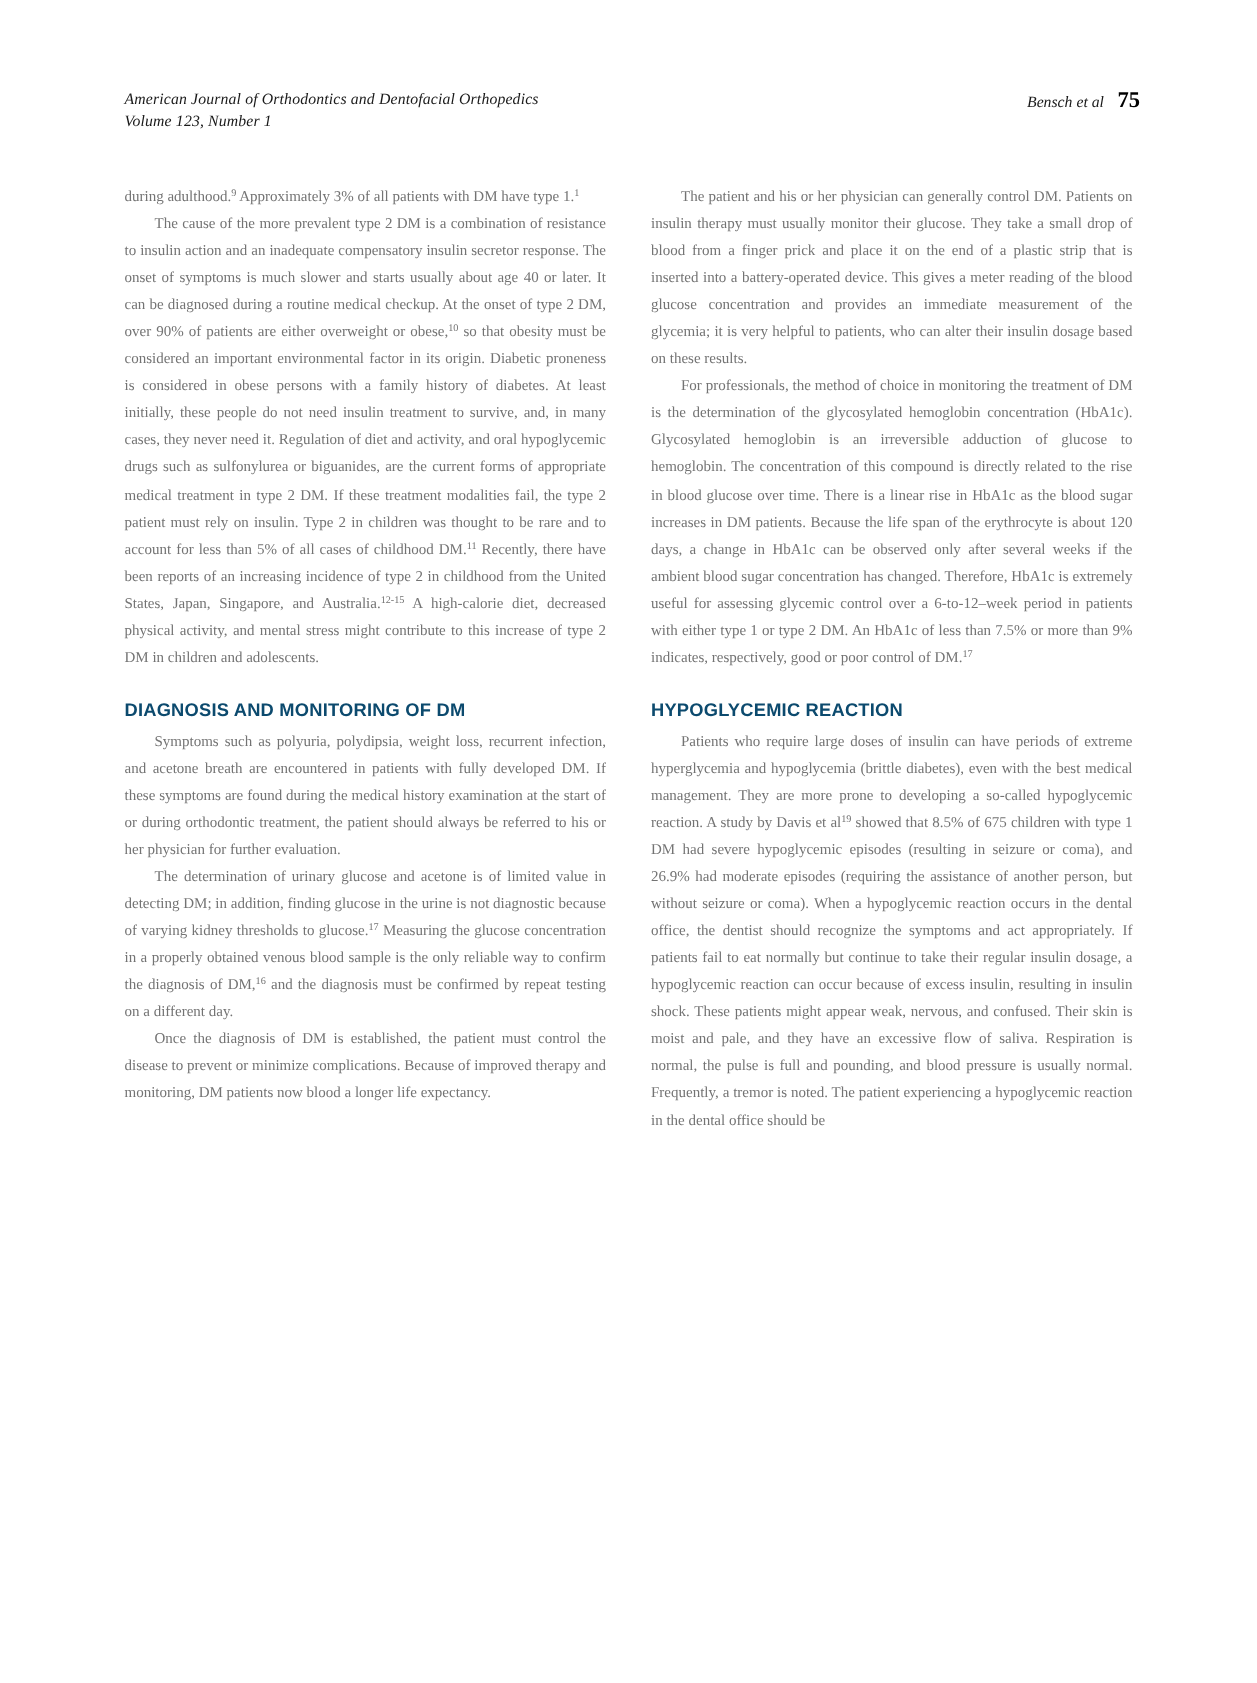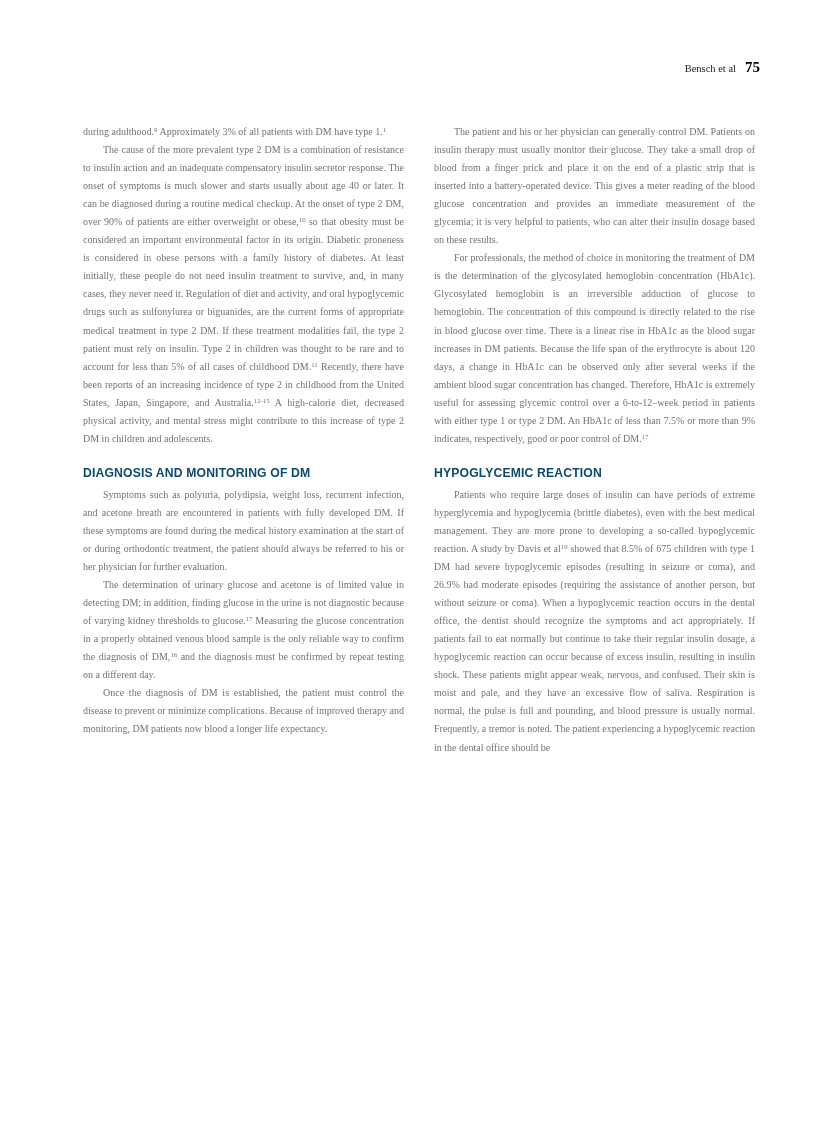--- a/index.html
+++ b/index.html
@@ -47,20 +47,21 @@
   .rh-right {
     position: absolute;
     right: 0;
     top: 0;
     font-size: 10.5px;
     line-height: 14.5px;
     white-space: nowrap;
     color: #1a1a1a;
   }
   .rh-right .authors {
+    font-style: italic;
     margin-left: 30px;
   }
   .rh-right .pageno {
     font-style: normal;
     font-weight: bold;
     font-size: 15px;
     margin-left: 9px;
     color: #000;
   }
 
@@ -109,20 +110,24 @@
   }
   .sp-before-head { height: 16px; }
   .sp-after-head  { height: 4px; }
 </style>
 </head>
 <body>
 
 <div class="page">
 
   <div class="running-head">
+    <div class="rh-left">
+      <span>American Journal of Orthodontics and Dentofacial Orthopedics</span>
+      <span class="vol-line">Volume 123, Number 1</span>
+    </div>
     <div class="rh-right">
       <span class="authors">Bensch et al</span><span class="pageno">75</span>
     </div>
   </div>
 
   <div class="columns">
 
     <div class="col">
       <div>
           <p class="body noindent">during adulthood.<sup>9</sup> Approximately 3% of all patients with DM have type 1.<sup>1</sup></p>

